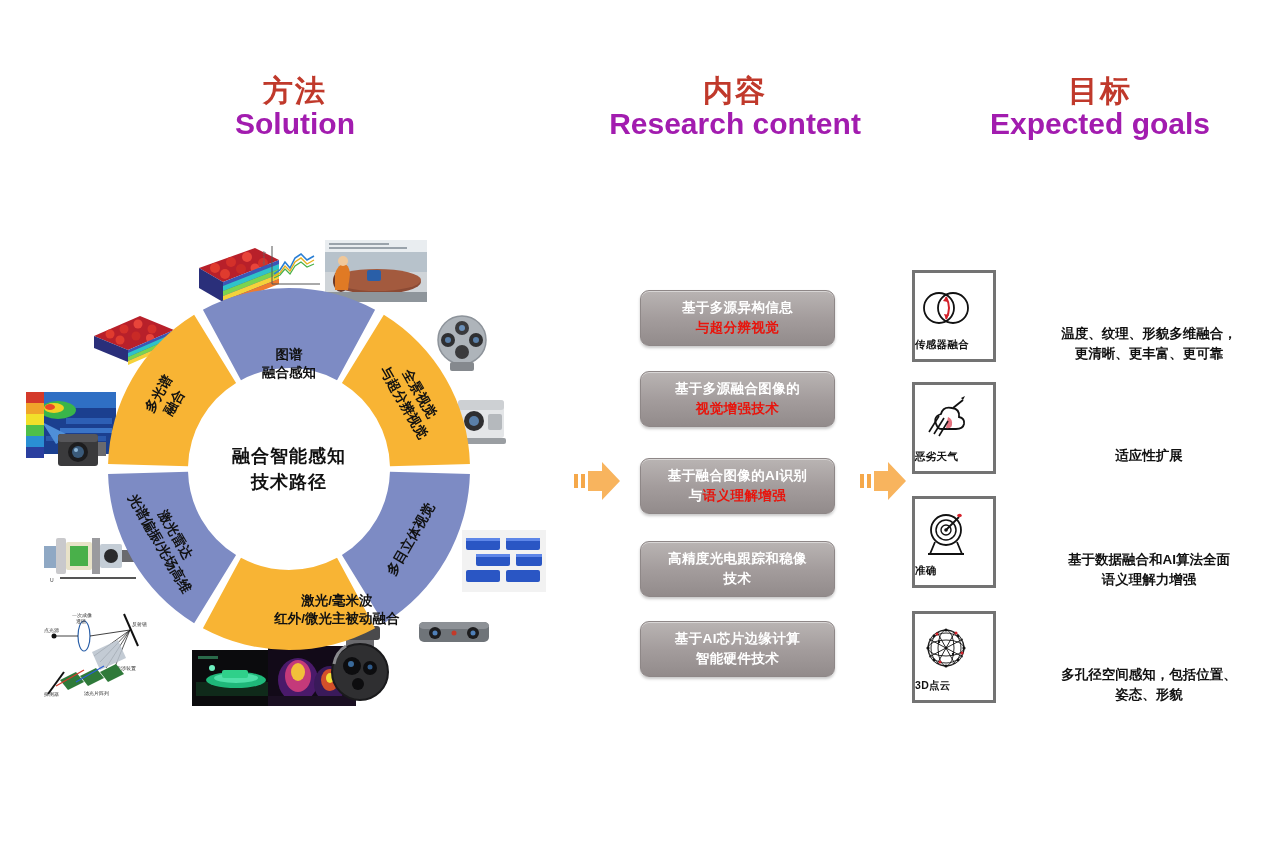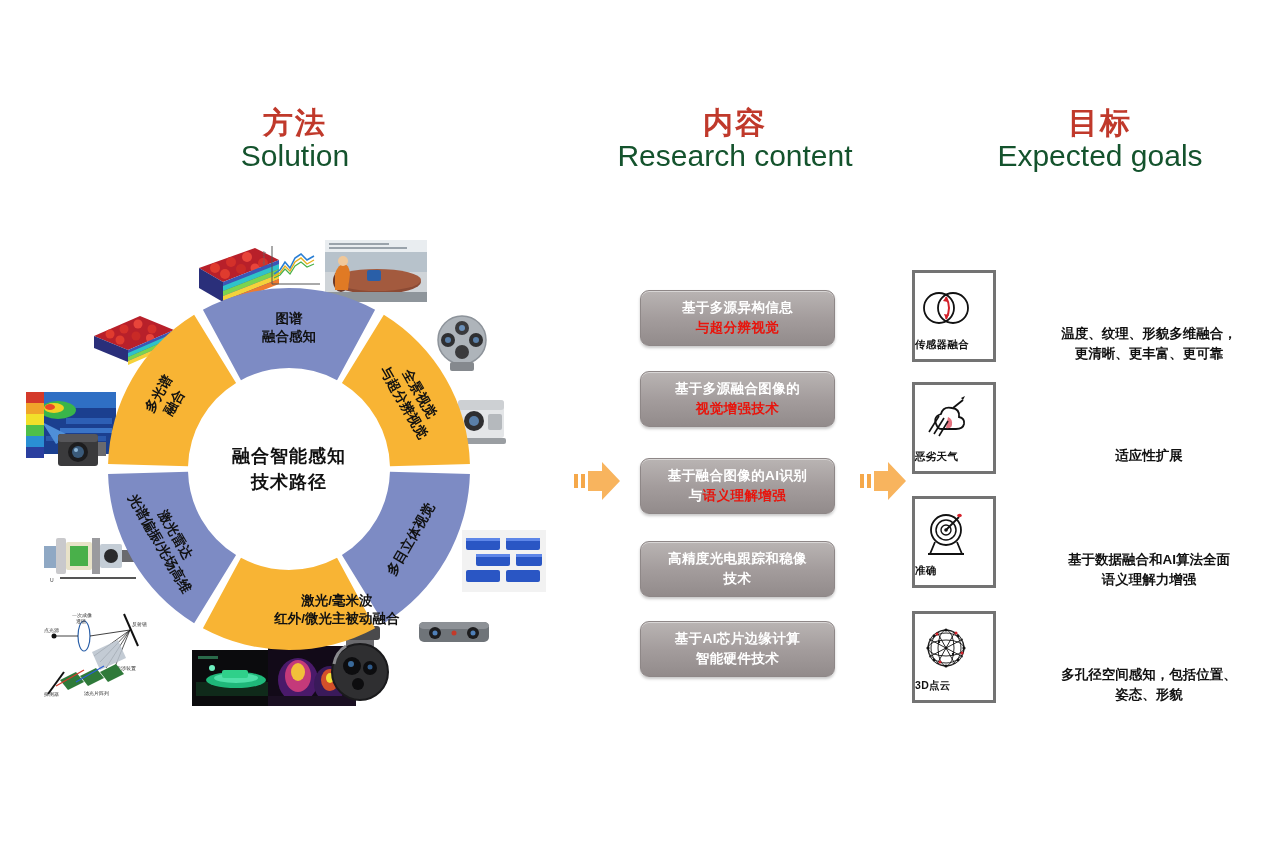--- a/index.html
+++ b/index.html
@@ -5,28 +5,28 @@
   * { box-sizing: border-box; margin: 0; padding: 0; }
   html, body {
     width: 1268px; height: 866px;
     background: #ffffff;
     font-family: "Liberation Sans", "DejaVu Sans", sans-serif;
     overflow: hidden;
   }
   #stage { position: relative; width: 1268px; height: 866px; }
 
   
-  .col-header { position: absolute; text-align: center; color: #c0392b; margin-top: 32px; }
+  .col-header { position: absolute; text-align: center; color: #c0392b; }
   .col-header .cn {
     font-size: 30px; font-weight: bold; line-height: 1.1;
     letter-spacing: 2px; color: #c0392b;
   }
   .col-header .en {
-    font-size: 30px; font-weight: normal; line-height: 1.15;
-    color: #14532d; white-space: nowrap;
+    font-size: 30px; font-weight: bold; line-height: 1.15;
+    color: #a21caf; white-space: nowrap;
   }
   #hdr-solution { left: 150px; top: 74px; width: 290px; }
   #hdr-content  { left: 580px; top: 74px; width: 310px; }
   #hdr-goals    { left: 950px; top: 74px; width: 300px; }
 
   
   #wheel-wrap { position: absolute; left: 108px; top: 288px; width: 362px; height: 362px; }
   #wheel { position: absolute; inset: 0; }
   #wheel-hub {
     position: absolute; left: 50%; top: 50%;
@@ -345,21 +345,21 @@
           <path d="M267.08798184171985,340.2163916888576 A181,181 0 0 1 94.91201815828023,340.2163916888576 L132.96195488390222,269.8445058595283 A101,101 0 0 0 229.0380451160978,269.8445058595283 Z" fill="#f8b434"></path>
           <path d="M86.1585510194157,335.16257507989167 A181,181 0 0 1 0.0705691776958588,186.05381660896614 L80.0393783809242,183.82008551108055 A101,101 0 0 0 128.07742349702204,267.02442034844785 Z" fill="#7d8bc4"></path>
           <path d="M0.0705691776958588,175.94618339103405 A181,181 0 0 1 86.1585510194156,26.83742492010842 L128.07742349702198,94.97557965155222 A101,101 0 0 0 80.0393783809242,178.17991448891956 Z" fill="#f8b434"></path>
         </g>
     </svg>
     <div id="wheel-hub">
       <div class="hub-line">融合智能感知</div>
       <div class="hub-line">技术路径</div>
     </div>
     <div id="seg-labels">
-        <div class="seg-label" style="transform: translate(0px, -141px) rotate(0deg) translate(-50%, -50%);">
+        <div class="seg-label" style="transform: translate(0px, -141px) rotate(0deg) translate(-50%, -50%); margin-top: 36px;">
           <span class="l">图谱</span>
           <span class="l">融合感知</span>
         </div>
         <div class="seg-label" style="transform: translate(122.11px, -70.5px) rotate(60deg) translate(-50%, -50%);">
           <span class="l">全景视觉</span>
           <span class="l">与超分辨视觉</span>
         </div>
         <div class="seg-label" style="transform: translate(122.11px, 70.5px) rotate(-60deg) translate(-50%, -50%);">
           <span class="l">多目立体视觉</span>
         </div>

